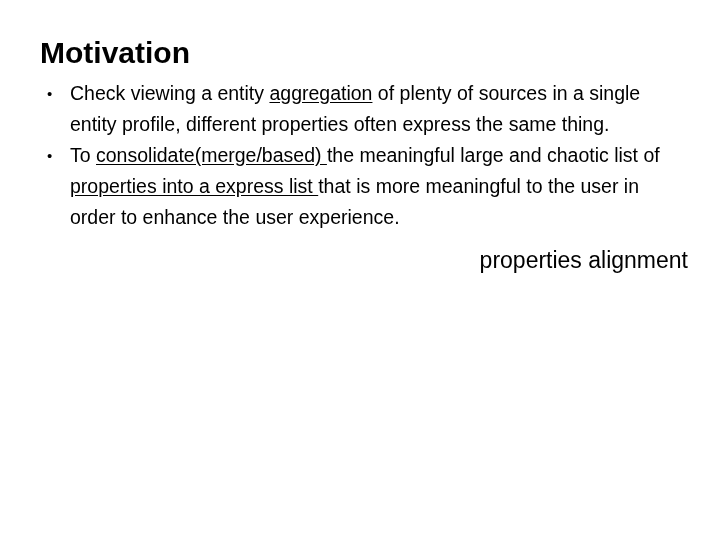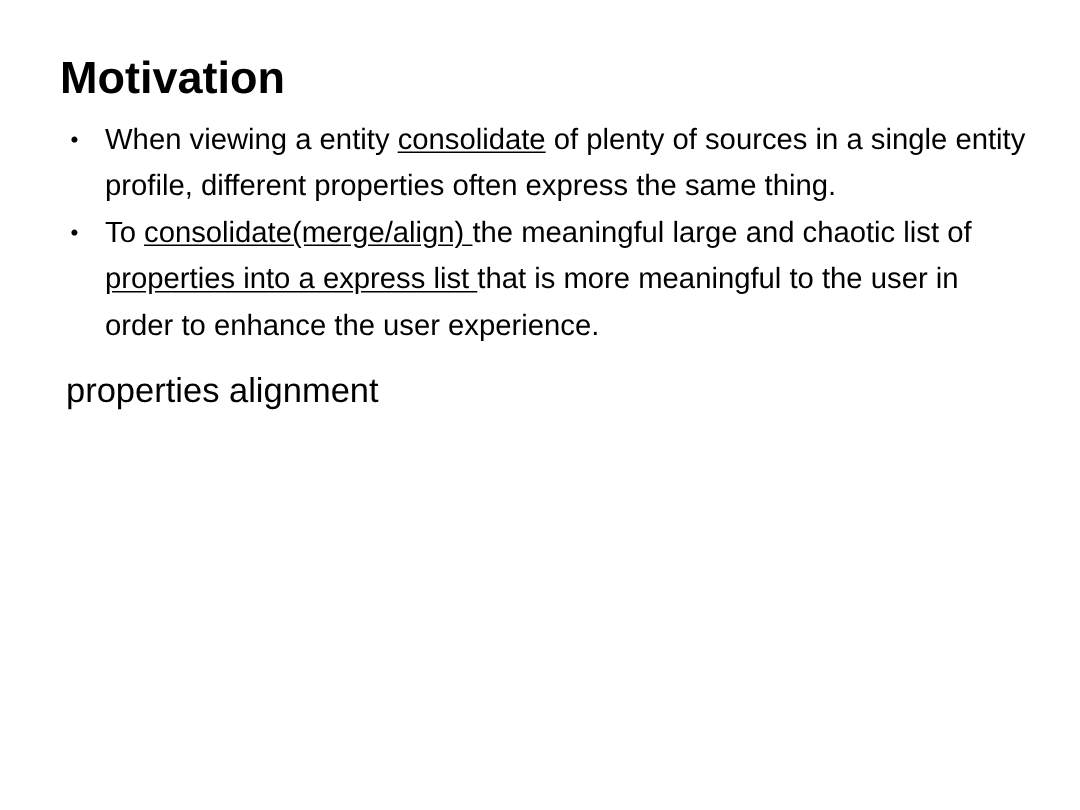--- a/index.html
+++ b/index.html
@@ -66,20 +66,21 @@
     line-height: 31px;
   }
 
   .subhead {
     font-size: 23px;
     font-weight: normal;
     line-height: 31px;
     margin: 10px 0 4px 4px;
     padding: 0;
     white-space: nowrap;
+    text-align: right;
   }
 
   .u {
     text-decoration: underline;
     text-underline-offset: 2px;
   }
 
   .spacer-block {
     height: 2px;
   }
@@ -87,22 +88,22 @@
 </head>
 <body>
 
 <div class="slide">
 
   <h1 class="slide-title">Motivation</h1>
 
   <div class="body-area">
 
     <ul class="bullets" id="main-bullets">
-    <li><span>When viewing a entity </span><span class="u">consolidate</span><span> of plenty of sources in a single entity profile, different properties often express the same thing.</span></li>
-        <li><span>To </span><span class="u">consolidate(merge/align) </span><span>the meaningful large and chaotic list of </span><span class="u">properties into a express list </span><span>that is more meaningful to the user in order to enhance the user experience.</span></li>
+    <li><span>Check viewing a entity </span><span class="u">aggregation</span><span> of plenty of sources in a single entity profile, different properties often express the same thing.</span></li>
+        <li><span>To </span><span class="u">consolidate(merge/based) </span><span>the meaningful large and chaotic list of </span><span class="u">properties into a express list </span><span>that is more meaningful to the user in order to enhance the user experience.</span></li>
       </ul>
 
     <div class="spacer-block"></div>
 
     <h2 class="subhead">properties alignment</h2>
 
 
   </div>
 </div>
 

